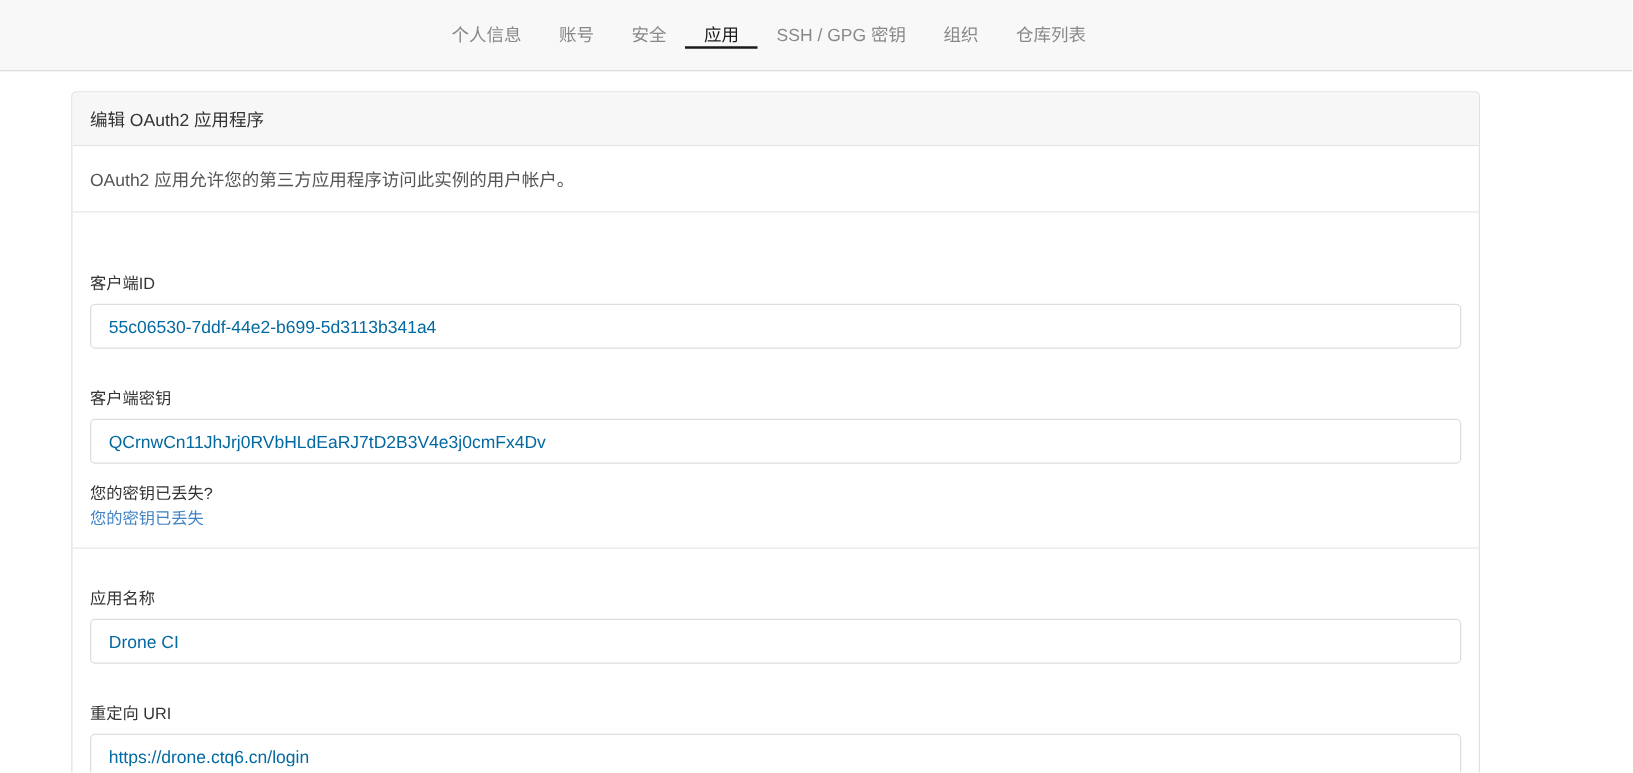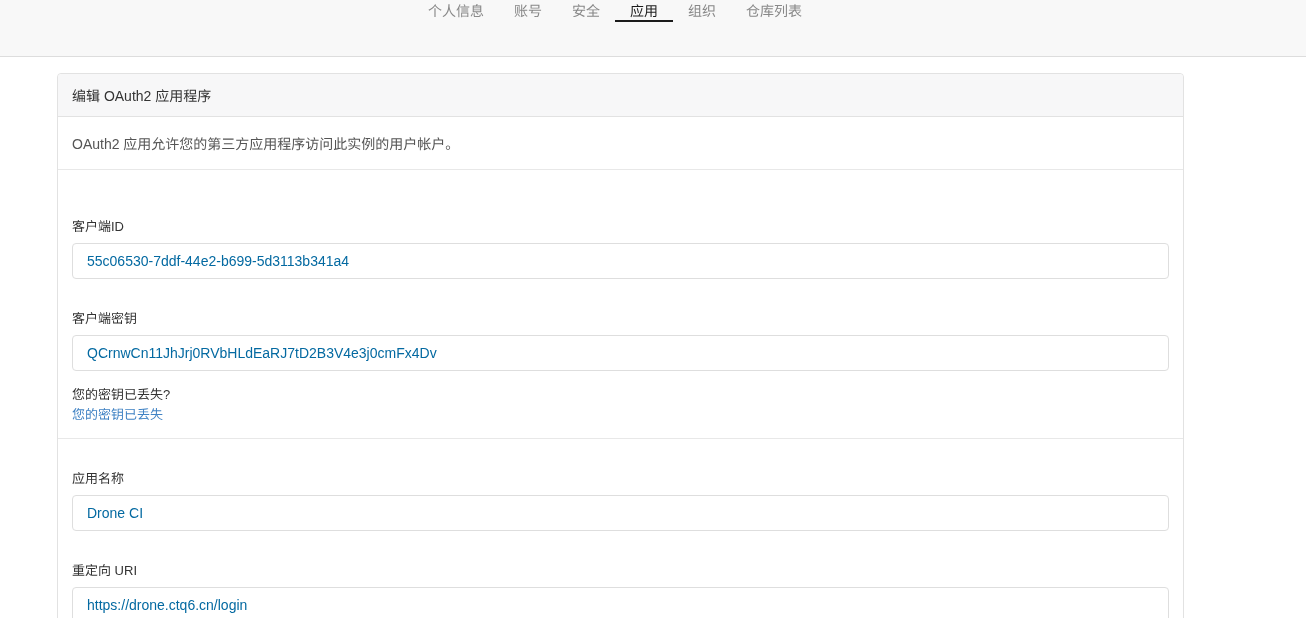--- a/index.html
+++ b/index.html
@@ -15,21 +15,21 @@
   .topnav {
     height: 57px;
     background: #f8f8f8;
     border-bottom: 1px solid #dddddd;
     display: flex;
     justify-content: center;
     align-items: stretch;
   }
   .topnav-inner {
     display: flex;
-    align-items: flex-start;
+    align-items: center;
     transform: translateX(-38px);
   }
   .tab {
     display: flex;
     align-items: center;
     padding: 0 15px;
     font-size: 14px;
     color: #888888;
     cursor: pointer;
     border-bottom: 2px solid transparent;
@@ -121,20 +121,21 @@
 </style>
 </head>
 <body>
 
 <nav class="topnav">
   <div class="topnav-inner">
     <div class="tab">个人信息</div>
     <div class="tab">账号</div>
     <div class="tab">安全</div>
     <div class="tab active">应用</div>
+    <div class="tab">SSH / GPG 密钥</div>
     <div class="tab">组织</div>
     <div class="tab">仓库列表</div>
   </div>
 </nav>
 
 <main class="main">
   <section class="panel">
 
     <div class="panel-header">编辑 OAuth2 应用程序</div>
 

